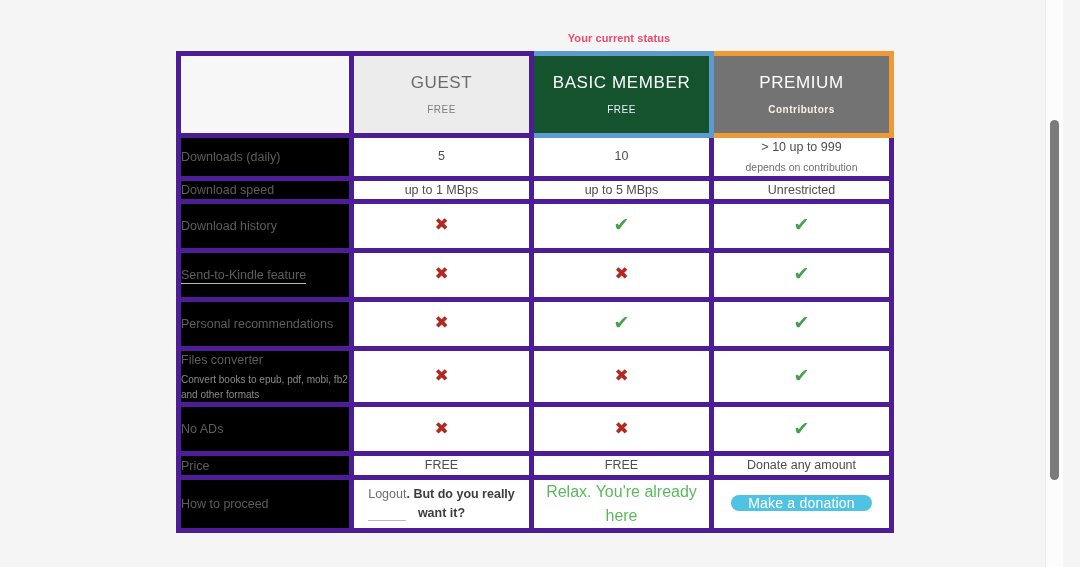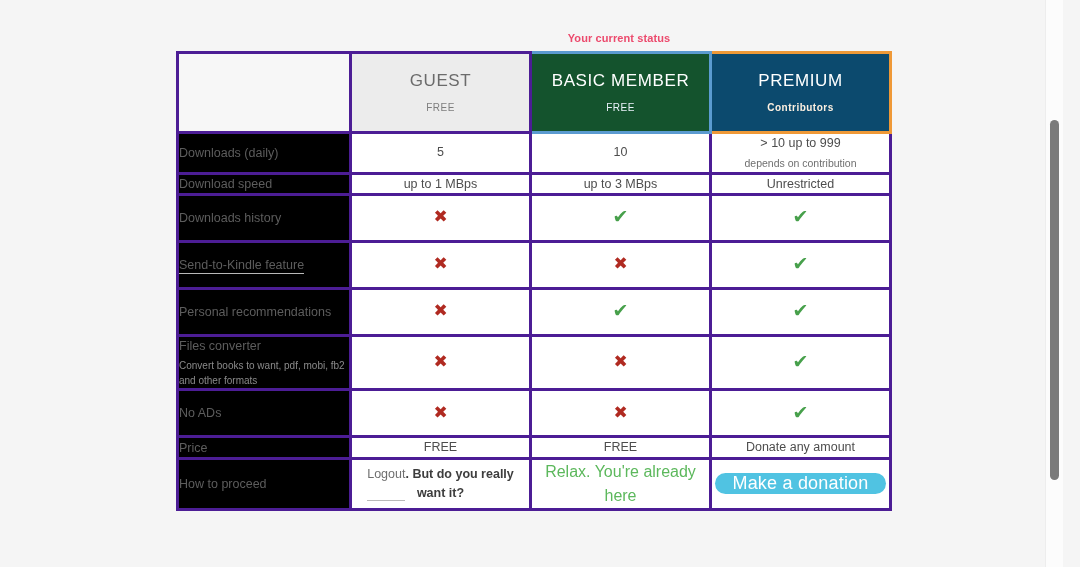--- a/index.html
+++ b/index.html
@@ -45,21 +45,21 @@
     top: 51px;
     width: 713px;
     border-collapse: collapse;
     table-layout: fixed;
     background: #ffffff;
   }
   .plans col.c-label { width: 173px; }
   .plans col.c-plan  { width: 180px; }
 
   .plans td, .plans th {
-    border: 3px solid #4c1d95;
+    border: 5px solid #4c1d95;
     padding: 0;
     vertical-align: middle;
     font-weight: normal;
   }
 
   
   .hdr-blank {
     background: #f7f7f7;
     height: 77px;
   }
@@ -85,21 +85,21 @@
     color: #6b6b6b;
   }
   .hdr-guest .hdr-sub { color: #7d7d7d; }
   .hdr-basic {
     background: #14532d;
     color: #ffffff;
     border-color: #5b9bd0 !important;
   }
   .hdr-basic .hdr-sub { color: #eaf2fa; }
   .hdr-premium {
-    background: #0c4a6e;
+    background: #737373;
     color: #ffffff;
     border-color: #ef9937 !important;
   }
   .hdr-premium .hdr-sub { color: #fdf0e0; font-weight: bold; }
 
   
   .row-label {
     background: #000000;
     text-align: left;
     padding: 8px 12px 8px 10px;
@@ -159,21 +159,21 @@
   }
   .relax {
     color: #5cb85c;
     font-size: 16px;
     margin-top: 43px;
   }
   .donate-btn {
     display: inline-block;
     background: #50c3e2;
     color: #ffffff;
-    font-size: 18px;
+    font-size: 14px;
     padding: 0 17px;
     border: none;
     border-radius: 12px;
     font-family: "Liberation Sans", sans-serif;
     cursor: pointer;
     letter-spacing: .2px;
   }
 
   
   .scrollbar-track {
@@ -229,43 +229,43 @@
     <tbody id="plan-rows">
         <tr>
           <td class="row-label"><span>Downloads (daily)</span></td>
           <td class="cell"><span>5</span></td>
           <td class="cell"><span>10</span></td>
           <td class="cell"><span>&gt; 10 up to 999</span><span class="sub">depends on contribution</span></td>
         </tr>
         <tr>
           <td class="row-label"><span>Download speed</span></td>
           <td class="cell"><span>up to 1 MBps</span></td>
-          <td class="cell"><span>up to 3 MBps</span></td>
+          <td class="cell"><span>up to 5 MBps</span></td>
           <td class="cell"><span>Unrestricted</span></td>
         </tr>
         <tr>
-          <td class="row-label"><span>Downloads history</span></td>
+          <td class="row-label"><span>Download history</span></td>
           <td class="cell tall"><span class="mark mark-no">✖</span></td>
           <td class="cell tall"><span class="mark mark-yes">✔</span></td>
           <td class="cell tall"><span class="mark mark-yes">✔</span></td>
         </tr>
         <tr>
           <td class="row-label"><span class="u-link">Send-to-Kindle feature</span></td>
           <td class="cell tall"><span class="mark mark-no">✖</span></td>
           <td class="cell tall"><span class="mark mark-no">✖</span></td>
           <td class="cell tall"><span class="mark mark-yes">✔</span></td>
         </tr>
         <tr>
           <td class="row-label"><span>Personal recommendations</span></td>
           <td class="cell tall"><span class="mark mark-no">✖</span></td>
           <td class="cell tall"><span class="mark mark-yes">✔</span></td>
           <td class="cell tall"><span class="mark mark-yes">✔</span></td>
         </tr>
         <tr>
-          <td class="row-label"><span>Files converter</span><span class="sub">Convert books to want, pdf, mobi, fb2 and other formats</span></td>
+          <td class="row-label"><span>Files converter</span><span class="sub">Convert books to epub, pdf, mobi, fb2 and other formats</span></td>
           <td class="cell tall"><span class="mark mark-no">✖</span></td>
           <td class="cell tall"><span class="mark mark-no">✖</span></td>
           <td class="cell tall"><span class="mark mark-yes">✔</span></td>
         </tr>
         <tr>
           <td class="row-label"><span>No ADs</span></td>
           <td class="cell tall"><span class="mark mark-no">✖</span></td>
           <td class="cell tall"><span class="mark mark-no">✖</span></td>
           <td class="cell tall"><span class="mark mark-yes">✔</span></td>
         </tr>

